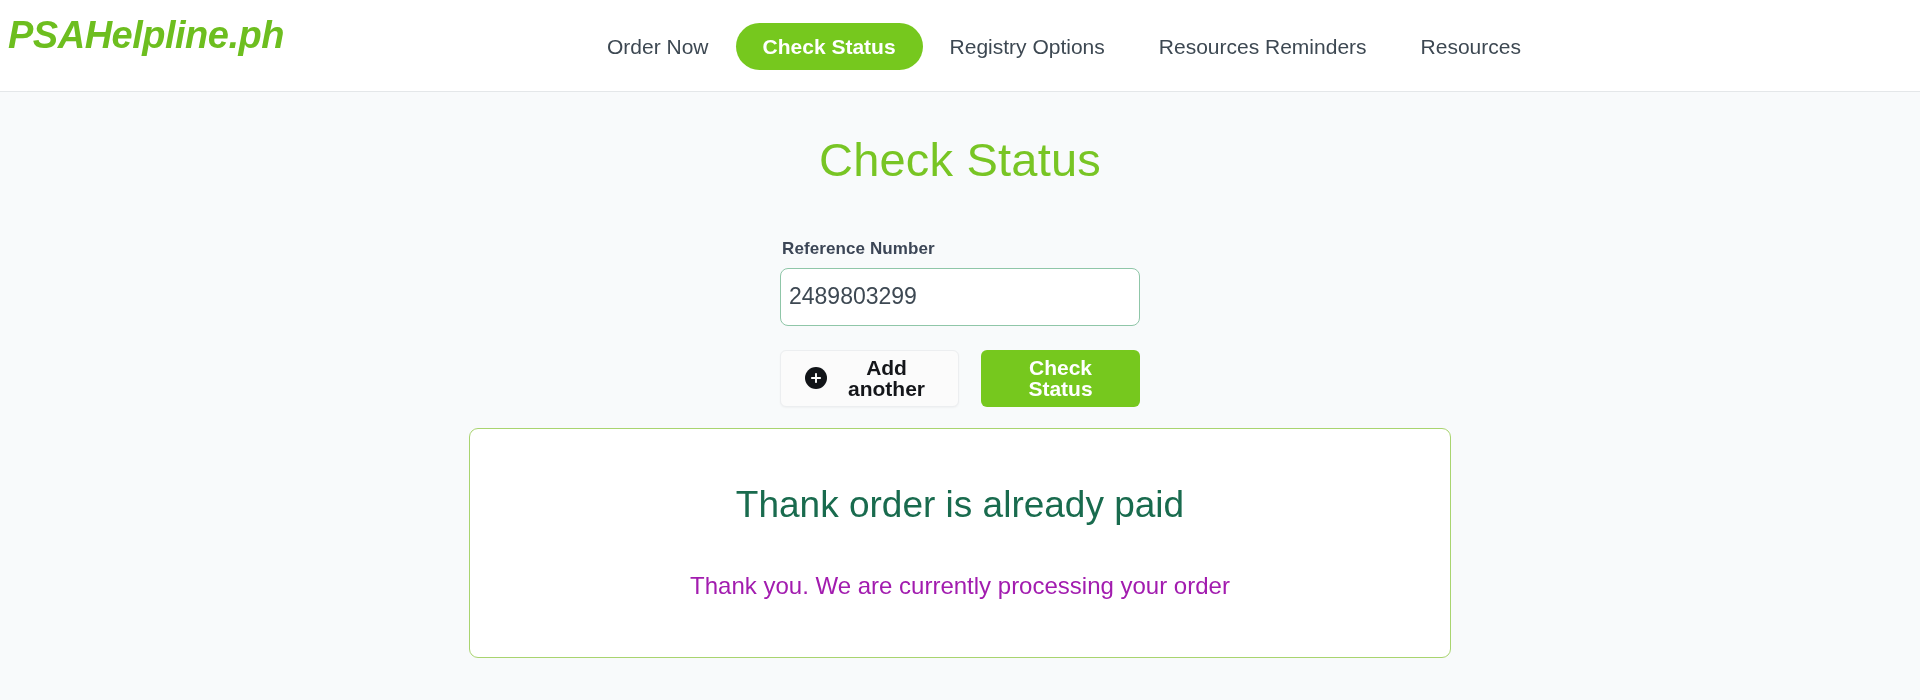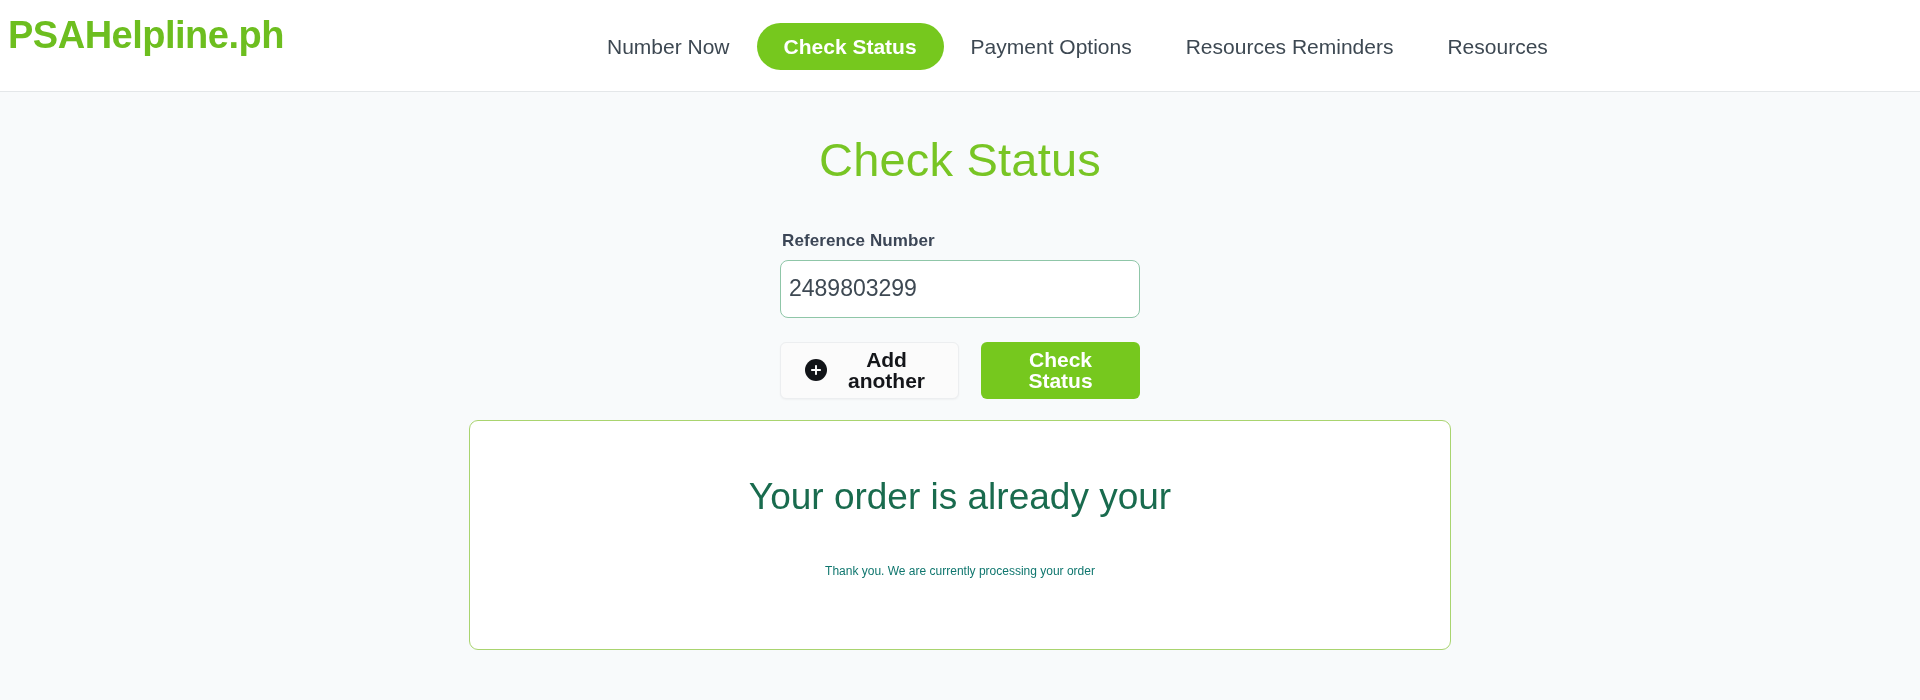--- a/index.html
+++ b/index.html
@@ -25,20 +25,21 @@
     align-items: center;
     position: relative;
     box-sizing: border-box;
   }
   .brand {
     position: absolute;
     left: 8px;
     top: 14px;
     font-size: 38px;
     font-weight: bold;
+    font-style: italic;
     color: #6dbe1f;
     letter-spacing: -0.5px;
     white-space: nowrap;
     font-family: "Liberation Sans", sans-serif;
   }
   .main-nav {
     position: absolute;
     left: 580px;
     top: 0;
     height: 92px;
@@ -74,21 +75,21 @@
     color: #78c524;
     font-size: 47px;
     font-weight: normal;
     margin: 0;
     padding-top: 42px;
     line-height: 1.1;
     letter-spacing: 0.2px;
   }
   .form-wrap {
     width: 360px;
-    margin: 8px auto;
+    margin: 16px auto;
     padding-top: 37px;
     box-sizing: border-box;
   }
   .field-label {
     display: block;
     font-size: 17px;
     font-weight: bold;
     color: #3c4656;
     margin: 0 0 9px 2px;
     letter-spacing: 0.1px;
@@ -166,35 +167,35 @@
   }
   .result-title {
     margin: 0;
     font-size: 37px;
     font-weight: normal;
     color: #196b4e;
     line-height: 1.15;
   }
   .result-sub {
     margin: 46px 0 0;
-    font-size: 12px;
-    color: #0f766e;
+    font-size: 24px;
+    color: #a21caf;
     line-height: 1.2;
   }
 </style>
 </head>
 <body>
 
 <header class="site-header">
   <div class="brand">PSAHelpline.ph</div>
 
   <nav class="main-nav">
-    <a class="nav-item">Number Now</a>
+    <a class="nav-item">Order Now</a>
     <a class="nav-item active">Check Status</a>
-    <a class="nav-item">Payment Options</a>
+    <a class="nav-item">Registry Options</a>
     <a class="nav-item">Resources Reminders</a>
     <a class="nav-item">Resources</a>
   </nav>
 </header>
 
 <main class="page-main">
 
   <h1 class="page-title">Check Status</h1>
 
   <div class="form-wrap">
@@ -210,17 +211,17 @@
           </svg>
         </span>
         <span>Add another</span>
       </button>
 
       <button class="btn btn-check">Check Status</button>
     </div>
   </div>
 
   <section class="result-box">
-    <h2 class="result-title">Your order is already your</h2>
+    <h2 class="result-title">Thank order is already paid</h2>
     <p class="result-sub">Thank you. We are currently processing your order</p>
   </section>
 
 </main>
 
 </body></html>

